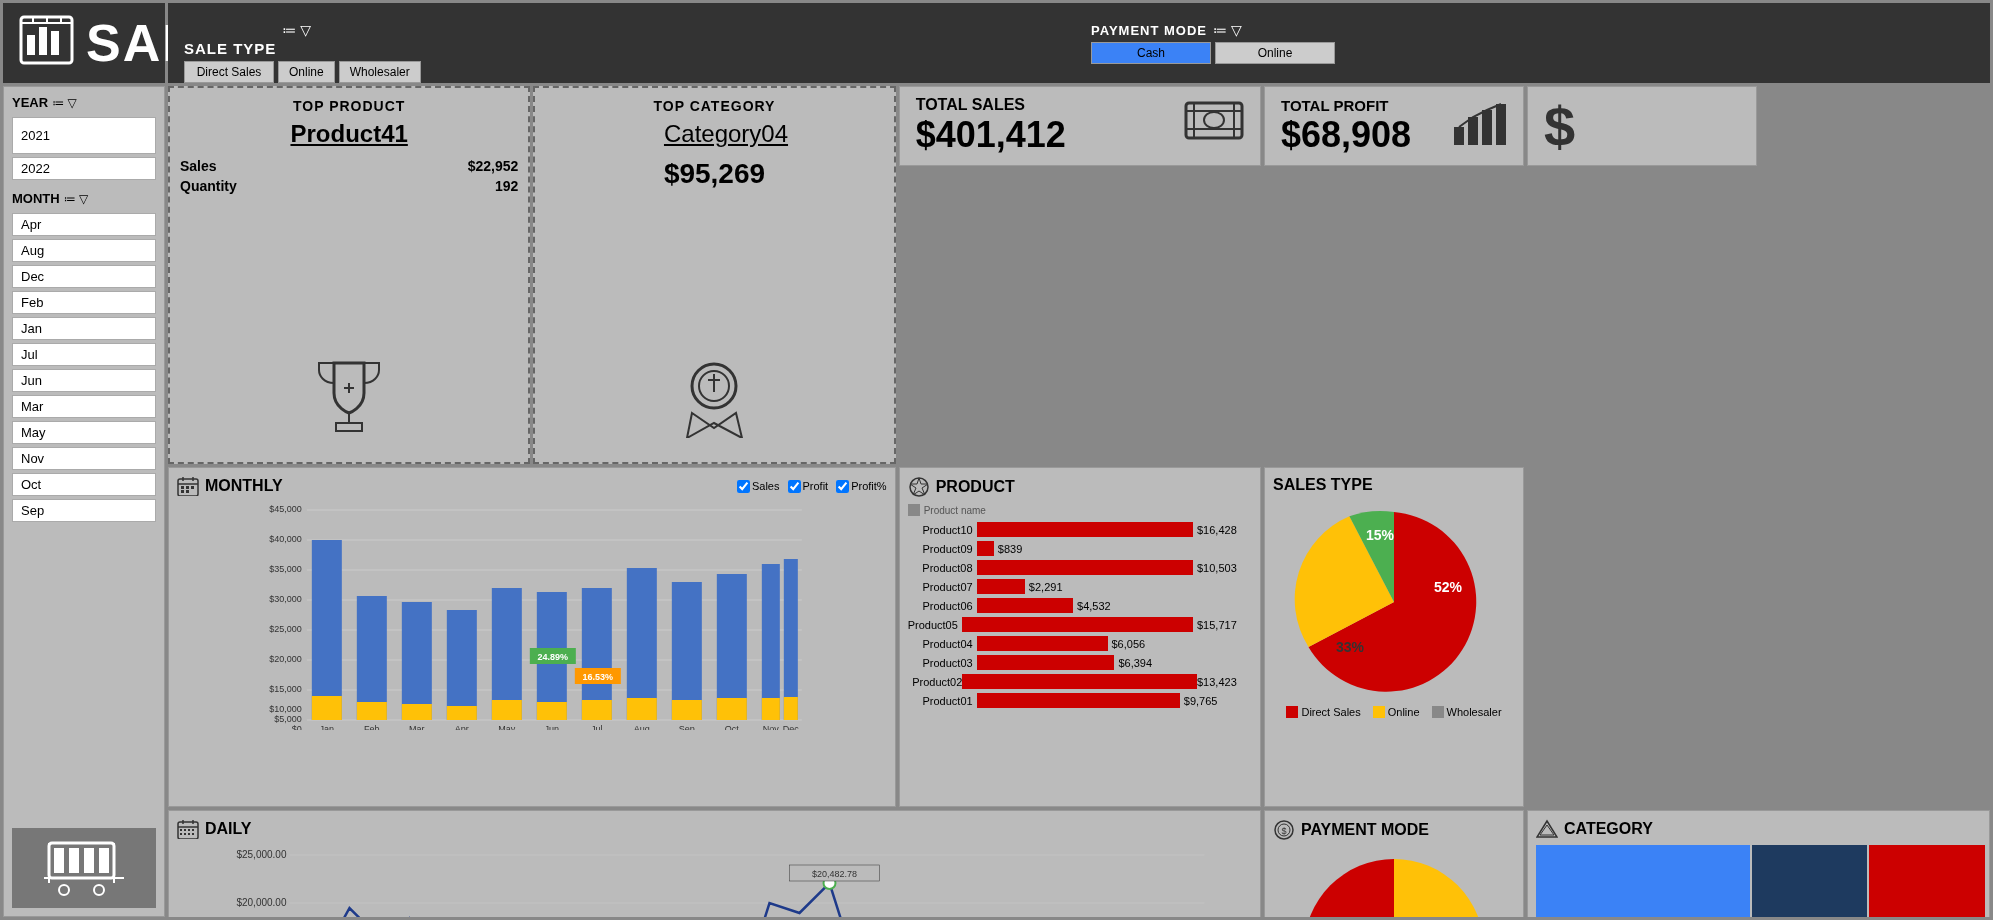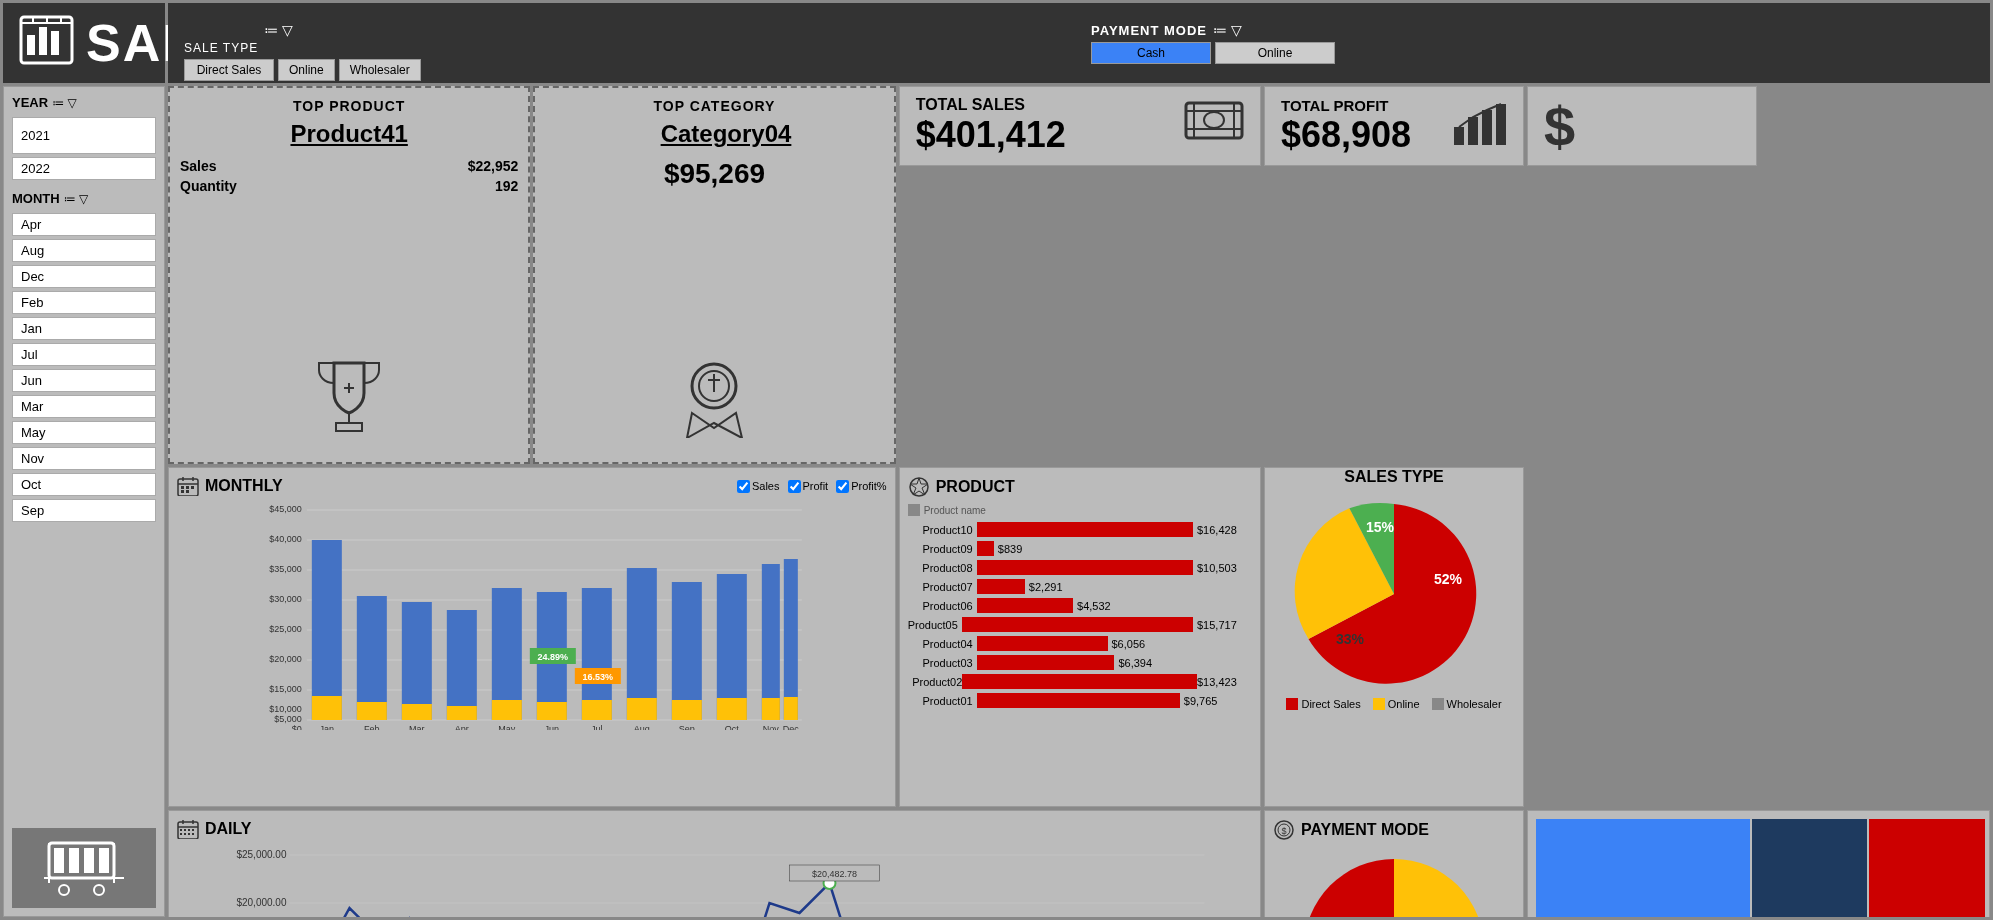--- a/index.html
+++ b/index.html
@@ -22,21 +22,21 @@
         <line x1="28" y1="2" x2="28" y2="8" stroke="white" stroke-width="2"></line>
         <line x1="42" y1="2" x2="42" y2="8" stroke="white" stroke-width="2"></line>
       </svg>
     </div>
     <div style="font-size:52px; font-weight:900; color:white; letter-spacing:2px; white-space:nowrap;">SALES DASHBOARD</div>
   </div>
 
   <div style="background:#333; display:flex; align-items:center; padding:6px 16px; gap:24px;">
     <div style="flex:1; display:flex; flex-direction:column; gap:4px;">
       <div style="display:flex; align-items:center; gap:6px;">
-        <span style="color:white; font-size:12px; font-weight:normal; letter-spacing:1px;margin-top:36px;">SALE TYPE</span>
+        <span style="color:white; font-size:15px; font-weight:bold; letter-spacing:1px;margin-top:36px;">SALE TYPE</span>
         <span style="color:white; font-size:14px; cursor:pointer;">≔ ▽</span>
       </div>
       <div style="display:flex; gap:4px;">
         <button style="background:#ccc; border:1px solid #999; padding:3px 10px; font-size:12px; cursor:pointer; min-width:90px;">Direct Sales</button>
         <button style="background:#ccc; border:1px solid #999; padding:3px 10px; font-size:12px; cursor:pointer;">Online</button>
         <button style="background:#ccc; border:1px solid #999; padding:3px 10px; font-size:12px; cursor:pointer;">Wholesaler</button>
       </div>
     </div>
     <div style="flex:1; display:flex; flex-direction:column; gap:4px;">
       <div style="display:flex; align-items:center; gap:6px;">
@@ -151,21 +151,21 @@
           <line x1="35" y1="55" x2="35" y2="65" stroke="#333" stroke-width="2"></line>
           <rect x="22" y="65" width="26" height="8" stroke="#333" stroke-width="2" fill="none"></rect>
           <line x1="30" y1="30" x2="40" y2="30" stroke="#333" stroke-width="2"></line>
           <line x1="35" y1="25" x2="35" y2="35" stroke="#333" stroke-width="2"></line>
         </svg>
       </div>
     </div>
 
     <div style="grid-row:1/3; background:#bbb; border:2px dashed #666; padding:10px; display:flex; flex-direction:column; align-items:center;">
       <div style="font-size:14px; font-weight:bold; letter-spacing:1px; text-align:center; margin-bottom:6px;">TOP CATEGORY</div>
-      <div style="font-size:24px; font-weight:bold; text-decoration:underline; text-align:center; margin-bottom:10px;margin-left:23px;">Category04</div>
+      <div style="font-size:24px; font-weight:normal; text-decoration:underline; text-align:center; margin-bottom:10px;margin-left:23px;">Category04</div>
       <div style="font-size:28px; font-weight:bold; text-align:center;">$95,269</div>
       <div style="margin-top:auto; font-size:60px;">
         <svg width="65" height="80" viewBox="0 0 65 80" fill="none">
           <circle cx="32" cy="28" r="22" stroke="#333" stroke-width="3" fill="none"></circle>
           <circle cx="32" cy="28" r="15" stroke="#333" stroke-width="2" fill="none"></circle>
           <path d="M10 55 L32 70 L54 55 L60 80 L32 65 L5 80 Z" stroke="#333" stroke-width="2" fill="none"></path>
           <line x1="26" y1="22" x2="38" y2="22" stroke="#333" stroke-width="2"></line>
           <line x1="32" y1="16" x2="32" y2="34" stroke="#333" stroke-width="2"></line>
         </svg>
       </div>
@@ -339,21 +339,21 @@
           <span style="font-size:11px; min-width:55px;">$13,423</span>
         </div>
         <div style="display:flex; align-items:center; gap:4px;">
           <span style="width:65px; text-align:right; font-size:11px;">Product01</span>
           <div style="width:59%; height:15px; background:#c00;"></div>
           <span style="font-size:11px; min-width:55px;">$9,765</span>
         </div>
       </div>
     </div>
 
-    <div style="background:#bbb; border:1px solid #999; text-align:center;">
+    <div style="background:#bbb; border:1px solid #999; padding:8px;">
       <div style="font-size:16px; font-weight:bold; margin-bottom:8px;">SALES TYPE</div>
       <svg width="200" height="200" viewBox="0 0 200 200" style="display:block; margin:0 auto;">
 
         <path d="M100 100 L100 10 A90 90 0 1 1 14.5 145 Z" fill="#c00"></path>
 
         <path d="M100 100 L14.5 145 A90 90 0 0 1 55.4 14.3 Z" fill="#FFC107"></path>
 
         <path d="M100 100 L55.4 14.3 A90 90 0 0 1 100 10 Z" fill="#4CAF50"></path>
         <text x="140" y="90" font-size="14" font-weight="bold" fill="white">52%</text>
         <text x="42" y="150" font-size="14" font-weight="bold" fill="#333">33%</text>
@@ -500,20 +500,27 @@
         <path d="M100 100 L190 100 A90 90 0 0 1 100 190 Z" fill="#FFC107"></path>
         <path d="M100 100 L100 190 A90 90 0 0 1 10 100 Z" fill="#c00"></path>
         <path d="M100 100 L10 100 A90 90 0 0 1 100 10 Z" fill="#c00"></path>
         <text x="145" y="130" font-size="14" font-weight="bold" fill="#333">50%</text>
         <text x="40" y="110" font-size="14" font-weight="bold" fill="white">50%</text>
       </svg>
 
     </div>
 
     <div style="grid-column:5/7; background:#bbb; border:1px solid #999; padding:8px;">
+      <div style="display:flex; align-items:center; gap:6px; margin-bottom:6px;">
+        <svg width="22" height="20" viewBox="0 0 22 20">
+          <polygon points="11,2 21,18 1,18" stroke="#333" stroke-width="1.5" fill="none"></polygon>
+          <polygon points="11,6 18,16 4,16" stroke="#333" stroke-width="1" fill="none"></polygon>
+        </svg>
+        <span style="font-size:16px; font-weight:bold;">CATEGORY</span>
+      </div>
       <div style="display:grid; grid-template-columns: 48% 26% 26%; grid-template-rows: 50% 50%; gap:2px; width:100%; height:580px;">
         <div style="background:#3B82F6; grid-row:1/2; display:flex; flex-direction:column; justify-content:flex-end; padding:6px; color:white; font-weight:bold;">
           
           
         </div>
         <div style="background:#1E3A5F; grid-column:2/3; grid-row:1/2; display:flex; flex-direction:column; justify-content:flex-end; padding:6px; color:white; font-weight:bold;">
           
           
         </div>
         <div style="background:#c00; grid-column:3/4; grid-row:1/2; display:flex; flex-direction:column; justify-content:flex-end; padding:6px; color:white; font-weight:bold;">

